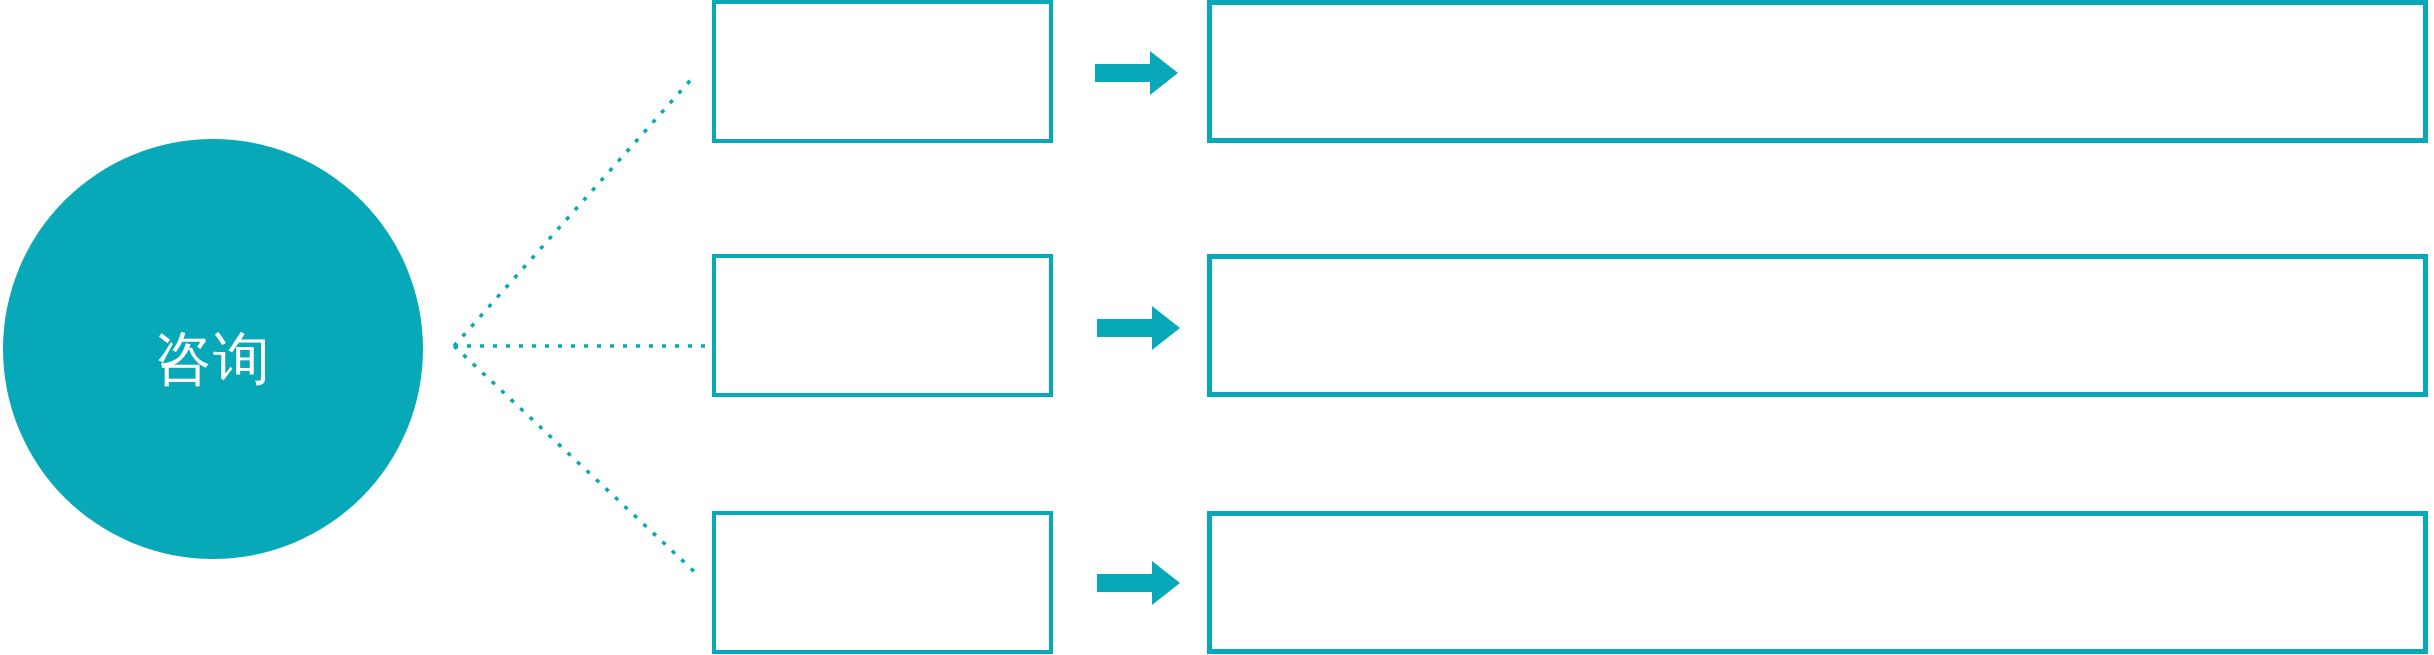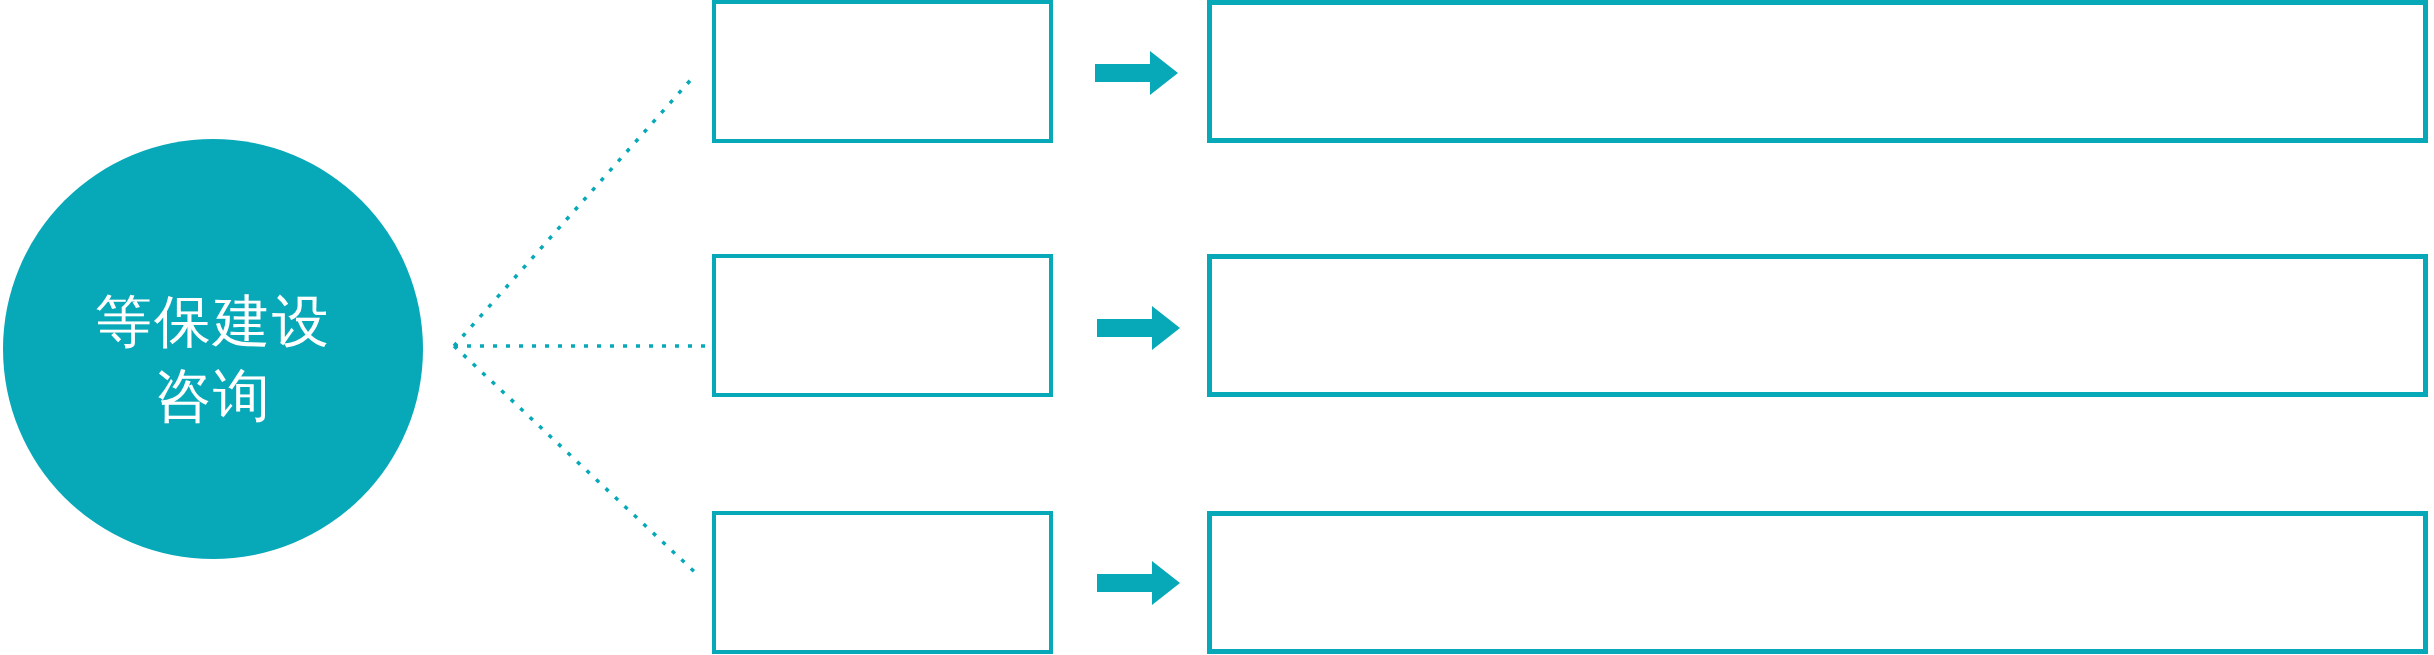--- a/index.html
+++ b/index.html
@@ -95,21 +95,20 @@
 
 <div class="canvas">
 
   <svg class="connector-svg" viewBox="0 0 2434 655" xmlns="http://www.w3.org/2000/svg">
     <line class="connector" x1="454" y1="346" x2="695" y2="75"></line>
     <line class="connector" x1="454" y1="346" x2="705" y2="346"></line>
     <line class="connector" x1="454" y1="346" x2="700" y2="577"></line>
   </svg>
 
   <div class="hub-circle">
-    <span>等保建设</span>
     <span>咨询</span>
   </div>
 
   <div class="step-box row1">
     <span></span>
   </div>
   <svg class="arrow-icon a1" viewBox="0 0 83 44" xmlns="http://www.w3.org/2000/svg">
     <polygon class="arrow-shape" points="0,13 55,13 55,0 83,22 55,44 55,31 0,31"></polygon>
   </svg>
   <div class="detail-box row1">

